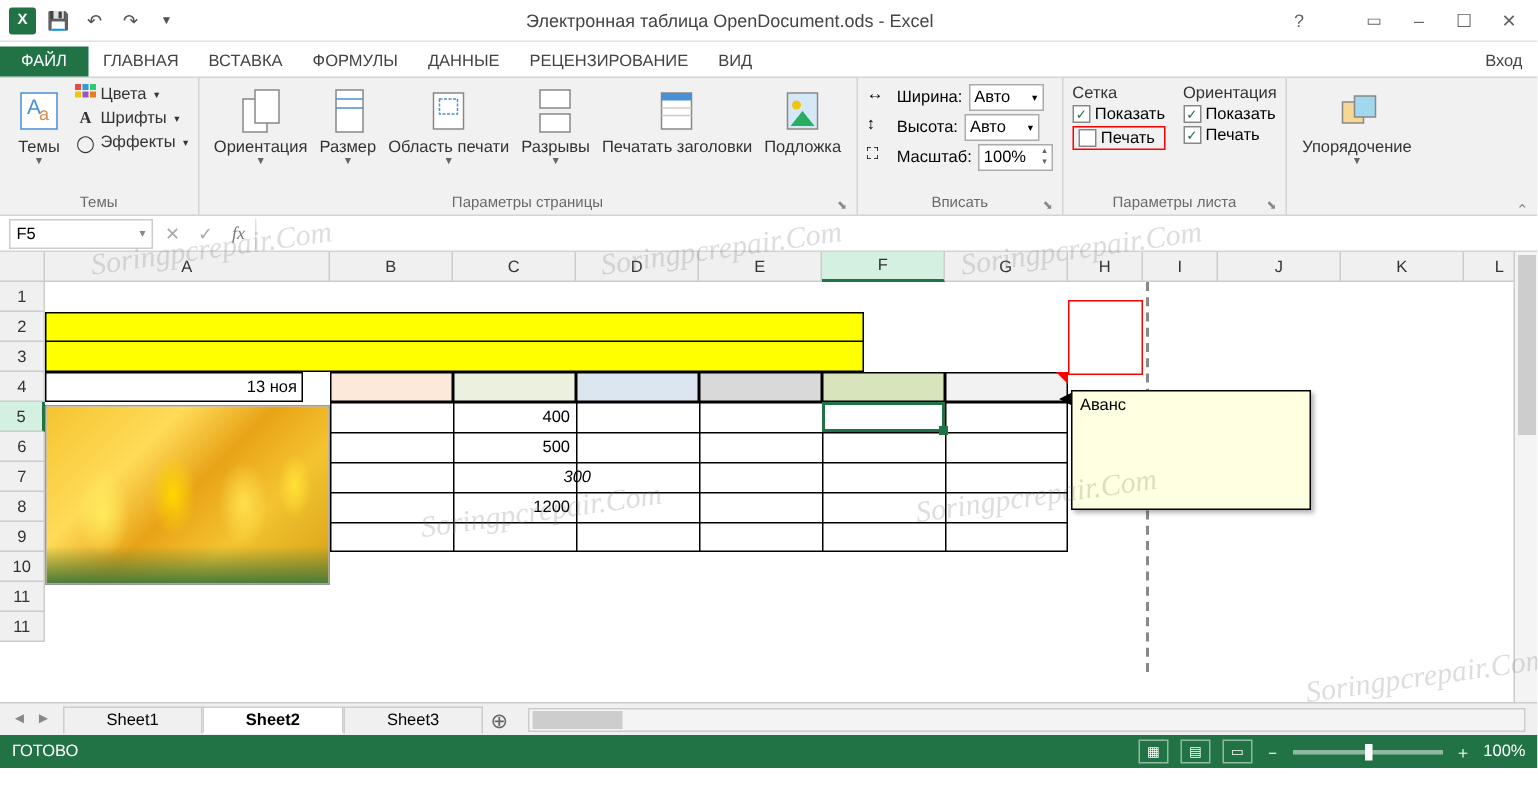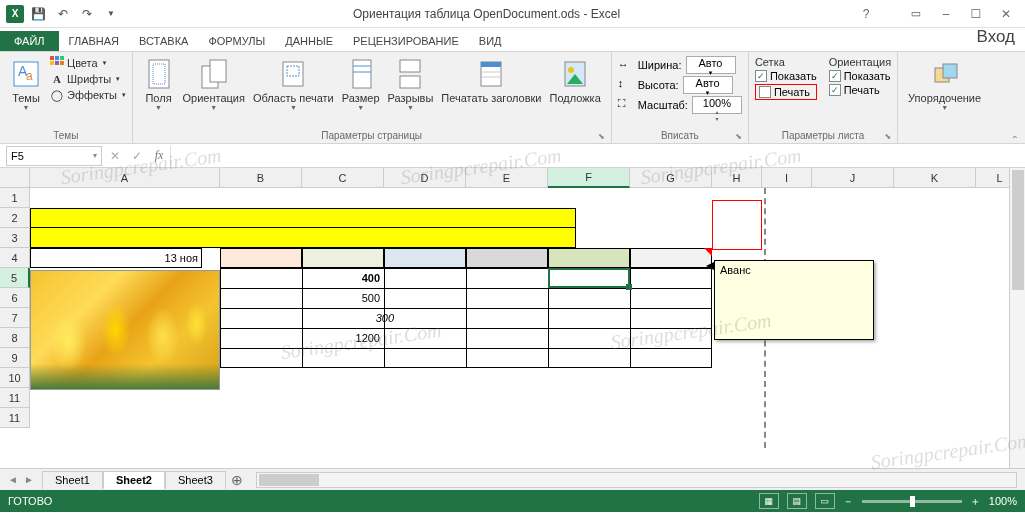--- a/index.html
+++ b/index.html
@@ -13,39 +13,39 @@
 .title-text { flex: 1; text-align: center; color: #444; font-size: 12px; }
 .win-controls { display: flex; align-items: center; padding-right: 4px; }
 .win-controls > div { width: 30px; height: 22px; display: flex; align-items: center; justify-content: center; color: #666; }
 .help-icon { margin-right: 20px; }
 
 
 .tabs { height: 24px; background: #fff; display: flex; align-items: flex-end; border-bottom: 1px solid #d4d4d4; }
 .tab-file { background: #217346; color: #fff; padding: 4px 14px; text-transform: uppercase; font-size: 11px; }
 .tab { padding: 4px 10px; color: #444; text-transform: uppercase; font-size: 11px; cursor: pointer; }
 .tab.active { color: #217346; border-bottom: 2px solid #217346; }
-.login-link { margin-left: auto; padding: 4px 10px; color: #444; font-size: 17px; }
+.login-link { margin-left: auto; padding: 4px 10px; color: #444; font-size: 11px; }
 
 
 .ribbon { height: 92px; background: #f1f1f1; display: flex; border-bottom: 1px solid #d4d4d4; }
 .ribbon-group { border-right: 1px solid #d4d4d4; padding: 4px 6px 2px; display: flex; flex-direction: column; }
 .ribbon-group-content { flex: 1; display: flex; align-items: flex-start; }
 .ribbon-group-label { text-align: center; color: #6a6a6a; font-size: 10px; padding-top: 2px; position: relative; }
 .ribbon-group-label .launcher { position: absolute; right: 0; bottom: 0; font-size: 8px; color: #888; }
 .big-btn { display: flex; flex-direction: column; align-items: center; width: auto; padding: 2px 4px; text-align: center; cursor: pointer; }
 .big-btn .icon { width: 32px; height: 32px; margin-bottom: 2px; display: flex; align-items: center; justify-content: center; }
 .big-btn .lbl { font-size: 11px; color: #333; line-height: 12px; }
 .big-btn .dd { font-size: 7px; color: #666; }
 .themes-col { display: flex; flex-direction: column; gap: 2px; margin-left: 4px; }
 .themes-row { display: flex; align-items: center; gap: 3px; font-size: 11px; color: #333; }
 .themes-row .sw { width: 14px; height: 14px; display: flex; align-items: center; justify-content: center; }
 .scale-group { display: flex; flex-direction: column; gap: 2px; }
 .scale-row { display: flex; align-items: center; gap: 4px; font-size: 11px; }
 .scale-row .icon { width: 16px; height: 16px; }
-.scale-row .fld { width: 50px; height: 18px; border: 1px solid #ababab; background: #fff; padding: 0 3px; display: flex; align-items: center; justify-content: space-between; flex-direction: column; }
+.scale-row .fld { width: 50px; height: 18px; border: 1px solid #ababab; background: #fff; padding: 0 3px; display: flex; align-items: center; justify-content: space-between; }
 .scale-row .spin { display: flex; flex-direction: column; font-size: 6px; line-height: 7px; color: #666; }
 .sheet-opts { display: flex; gap: 12px; }
 .sheet-opts-col { display: flex; flex-direction: column; gap: 2px; font-size: 11px; }
 .sheet-opts-head { color: #333; }
 .chk-row { display: flex; align-items: center; gap: 3px; }
 .chk { width: 12px; height: 12px; border: 1px solid #888; background: #fff; display: flex; align-items: center; justify-content: center; font-size: 9px; color: #217346; }
 .red-box { border: 1.5px solid red; padding: 1px 3px; }
 .collapse-ribbon { position: absolute; right: 6px; top: 134px; font-size: 10px; color: #888; }
 
 
@@ -76,21 +76,21 @@
 .comment-box { position: absolute; background: #ffffe1; border: 1px solid #000; box-shadow: 2px 2px 3px rgba(0,0,0,0.3); padding: 3px 5px; font-size: 11px; width: 160px; height: 80px; }
 .comment-arrow { position: absolute; width: 0; height: 0; border-right: 8px solid #000; border-top: 4px solid transparent; border-bottom: 4px solid transparent; }
 
 
 .red-outline { position: absolute; border: 1.5px solid red; pointer-events: none; }
 
 
 .sheet-tab-bar { height: 22px; background: #f0f0f0; border-top: 1px solid #ccc; display: flex; align-items: center; }
 .sheet-nav { display: flex; gap: 2px; padding: 0 6px; }
 .sheet-nav-btn { width: 14px; color: #888; text-align: center; font-size: 10px; }
-.sheet-tab { padding: 2px 12px; border: 1px solid #ccc; border-bottom: none; background: #f0f0f0; font-size: 11px; cursor: pointer; }
+.sheet-tab { padding: 2px 28px; border: 1px solid #ccc; border-bottom: none; background: #f0f0f0; font-size: 11px; cursor: pointer; }
 .sheet-tab.active { background: #fff; font-weight: bold; border-bottom: 1px solid #fff; }
 .add-sheet { width: 22px; text-align: center; color: #666; font-size: 14px; }
 .hscroll { flex: 1; margin: 0 8px; height: 16px; background: #f4f4f4; border: 1px solid #ccc; display: flex; align-items: center; }
 .hscroll-thumb { width: 60px; height: 12px; background: #cdcdcd; margin-left: 2px; }
 .vscroll { position: absolute; right: 0; top: 168px; width: 16px; height: 300px; background: #f4f4f4; border-left: 1px solid #ccc; }
 .vscroll-thumb { width: 12px; height: 120px; background: #cdcdcd; margin: 2px auto; }
 
 
 .status-bar { height: 22px; background: #217346; color: #fff; display: flex; align-items: center; padding: 0 8px; font-size: 11px; }
 .status-right { margin-left: auto; display: flex; align-items: center; gap: 8px; }
@@ -107,21 +107,21 @@
 <div class="titlebar">
   <div class="qat">
     <div class="qat-item">
         <div class="excel-icon">X</div>
       </div>
     <div class="qat-item">💾</div>
     <div class="qat-item">↶</div>
     <div class="qat-item">↷</div>
     <div class="qat-item" style="font-size:8px;">▼</div>
   </div>
-  <div class="title-text">Ориентация таблица OpenDocument.ods - Excel</div>
+  <div class="title-text">Электронная таблица OpenDocument.ods - Excel</div>
   <div class="win-controls">
     <div class="help-icon">?</div>
     <div style="font-size:11px;">▭</div>
     <div>–</div>
     <div>☐</div>
     <div>✕</div>
   </div>
 </div>
 
 <div class="tabs">
@@ -178,56 +178,46 @@
       </div>
     </div>
     <div class="ribbon-group-label">Темы</div>
   </div>
 
   <div class="ribbon-group">
     <div class="ribbon-group-content">
       <div class="big-btn">
           <div class="icon">
             <svg width="28" height="32">
-              <rect x="4" y="2" width="20" height="28" fill="#fff" stroke="#888"></rect>
-              <rect x="8" y="6" width="12" height="20" fill="none" stroke="#4a90d9" stroke-dasharray="1,1"></rect>
-            </svg>
-          </div>
-          <div class="lbl">Поля</div>
-          <div class="dd">▼</div>
-        </div>
-      <div class="big-btn">
-          <div class="icon">
-            <svg width="28" height="32">
               <rect x="2" y="8" width="16" height="22" fill="#fff" stroke="#888"></rect>
               <rect x="10" y="2" width="16" height="22" fill="#fff" stroke="#888"></rect>
             </svg>
           </div>
           <div class="lbl">Ориентация</div>
-          <div class="dd">▼</div>
-        </div>
-      <div class="big-btn">
-          <div class="icon">
-            <svg width="28" height="32">
-              <rect x="4" y="4" width="20" height="24" fill="#fff" stroke="#888"></rect>
-              <rect x="8" y="8" width="12" height="10" fill="none" stroke="#4a90d9" stroke-dasharray="2,1"></rect>
-            </svg>
-          </div>
-          <div class="lbl">Область печати</div>
           <div class="dd">▼</div>
         </div>
       <div class="big-btn">
           <div class="icon">
             <svg width="28" height="32">
               <rect x="6" y="2" width="18" height="28" fill="#fff" stroke="#888"></rect>
               <line x1="6" y1="8" x2="24" y2="8" stroke="#4a90d9"></line>
               <line x1="6" y1="14" x2="24" y2="14" stroke="#4a90d9"></line>
             </svg>
           </div>
           <div class="lbl">Размер</div>
+          <div class="dd">▼</div>
+        </div>
+      <div class="big-btn">
+          <div class="icon">
+            <svg width="28" height="32">
+              <rect x="4" y="4" width="20" height="24" fill="#fff" stroke="#888"></rect>
+              <rect x="8" y="8" width="12" height="10" fill="none" stroke="#4a90d9" stroke-dasharray="2,1"></rect>
+            </svg>
+          </div>
+          <div class="lbl">Область печати</div>
           <div class="dd">▼</div>
         </div>
       <div class="big-btn">
           <div class="icon">
             <svg width="28" height="32">
               <rect x="4" y="2" width="20" height="12" fill="#fff" stroke="#888"></rect>
               <rect x="4" y="18" width="20" height="12" fill="#fff" stroke="#888"></rect>
             </svg>
           </div>
           <div class="lbl">Разрывы</div>
@@ -404,21 +394,21 @@
     <div style="position:absolute;left:164px;top:0;width:0;height:100%;border-left:1px solid #000;"></div>
     <div style="position:absolute;left:246px;top:0;width:0;height:100%;border-left:1px solid #000;"></div>
     <div style="position:absolute;left:328px;top:0;width:0;height:100%;border-left:1px solid #000;"></div>
     <div style="position:absolute;left:410px;top:0;width:0;height:100%;border-left:1px solid #000;"></div>
     <div style="position:absolute;left:0;top:20px;width:100%;height:0;border-top:1px solid #000;"></div>
     <div style="position:absolute;left:0;top:40px;width:100%;height:0;border-top:1px solid #000;"></div>
     <div style="position:absolute;left:0;top:60px;width:100%;height:0;border-top:1px solid #000;"></div>
     <div style="position:absolute;left:0;top:80px;width:100%;height:0;border-top:1px solid #000;"></div>
   </div>
 
-  <div style="position:absolute;left:302px;top:100px;width:82px;height:20px;display:flex;align-items:center;justify-content:flex-end;padding-right:4px;font-size:11px;font-weight:bold;">400</div>
+  <div style="position:absolute;left:302px;top:100px;width:82px;height:20px;display:flex;align-items:center;justify-content:flex-end;padding-right:4px;font-size:11px;">400</div>
   <div style="position:absolute;left:302px;top:120px;width:82px;height:20px;display:flex;align-items:center;justify-content:flex-end;padding-right:4px;font-size:11px;">500</div>
   <div style="position:absolute;left:316px;top:140px;width:82px;height:20px;display:flex;align-items:center;justify-content:flex-end;padding-right:4px;font-size:11px;font-style:italic;">300</div>
   <div style="position:absolute;left:302px;top:160px;width:82px;height:20px;display:flex;align-items:center;justify-content:flex-end;padding-right:4px;font-size:11px;">1200</div>
 
   <div class="tulip-img"></div>
 
   <div style="position:absolute;left:548px;top:100px;width:82px;height:20px;border:2px solid #217346;pointer-events:none;"></div>
   <div style="position:absolute;left:626px;top:116px;width:6px;height:6px;background:#217346;pointer-events:none;"></div>
 
   <div style="position:absolute;left:704px;top:80px;width:0;height:0;border-left:8px solid transparent;border-top:8px solid red;"></div>

